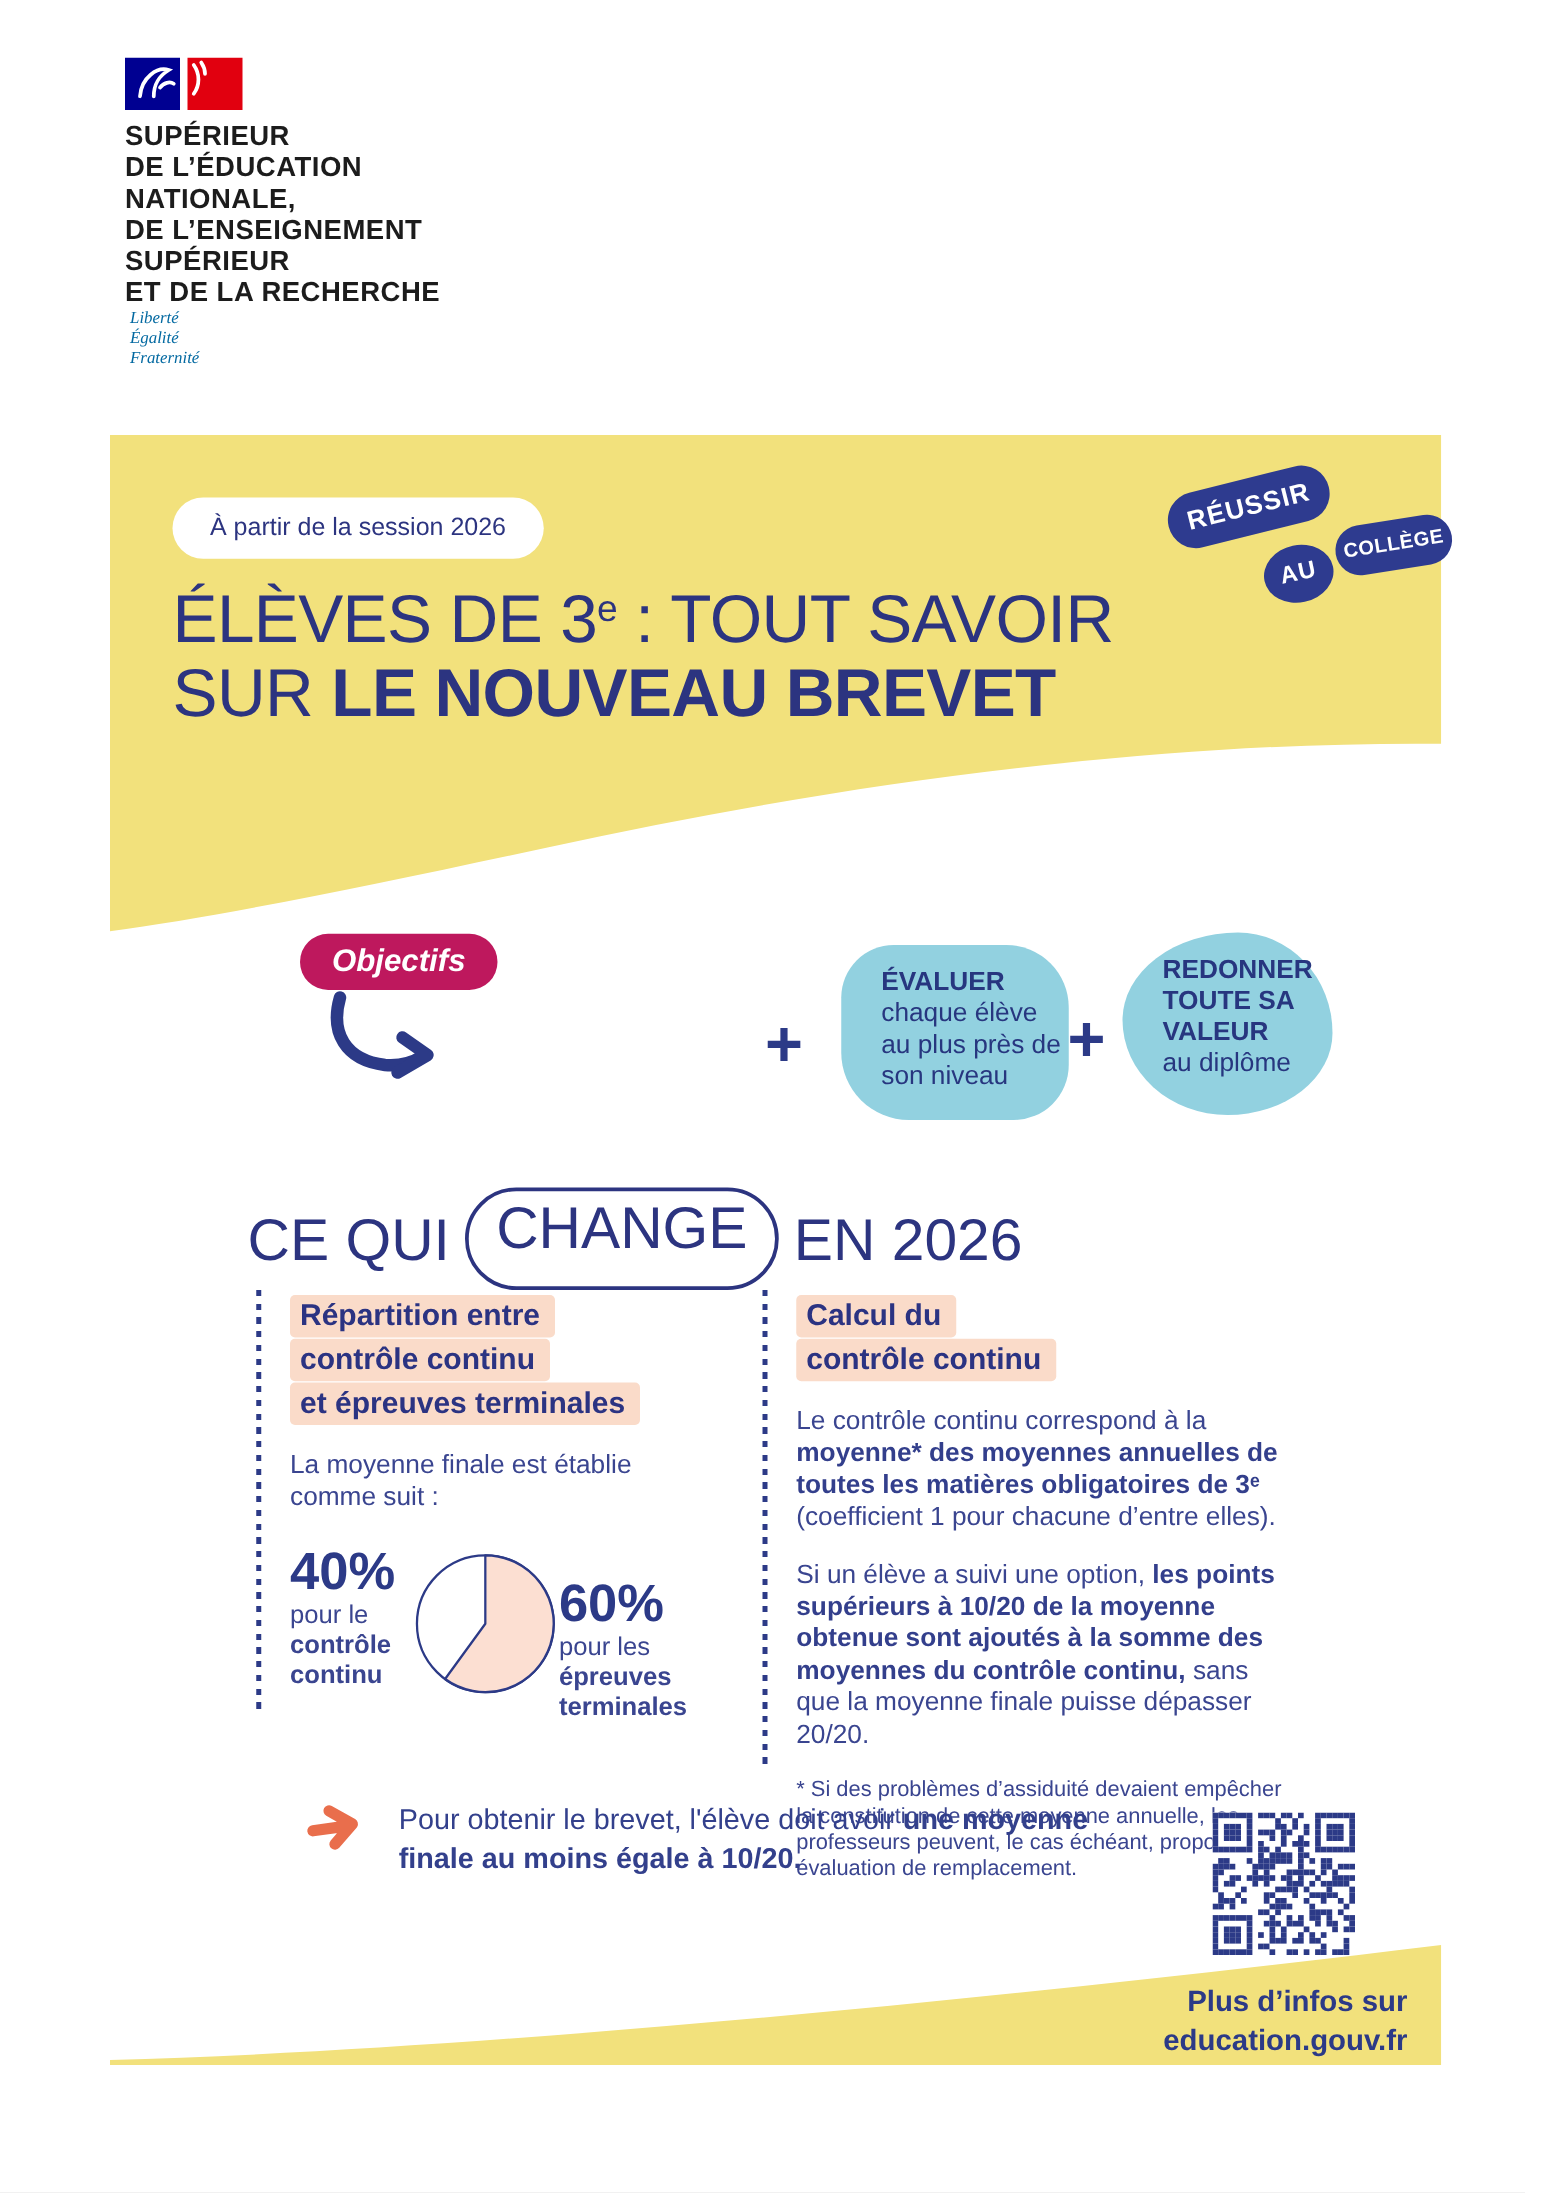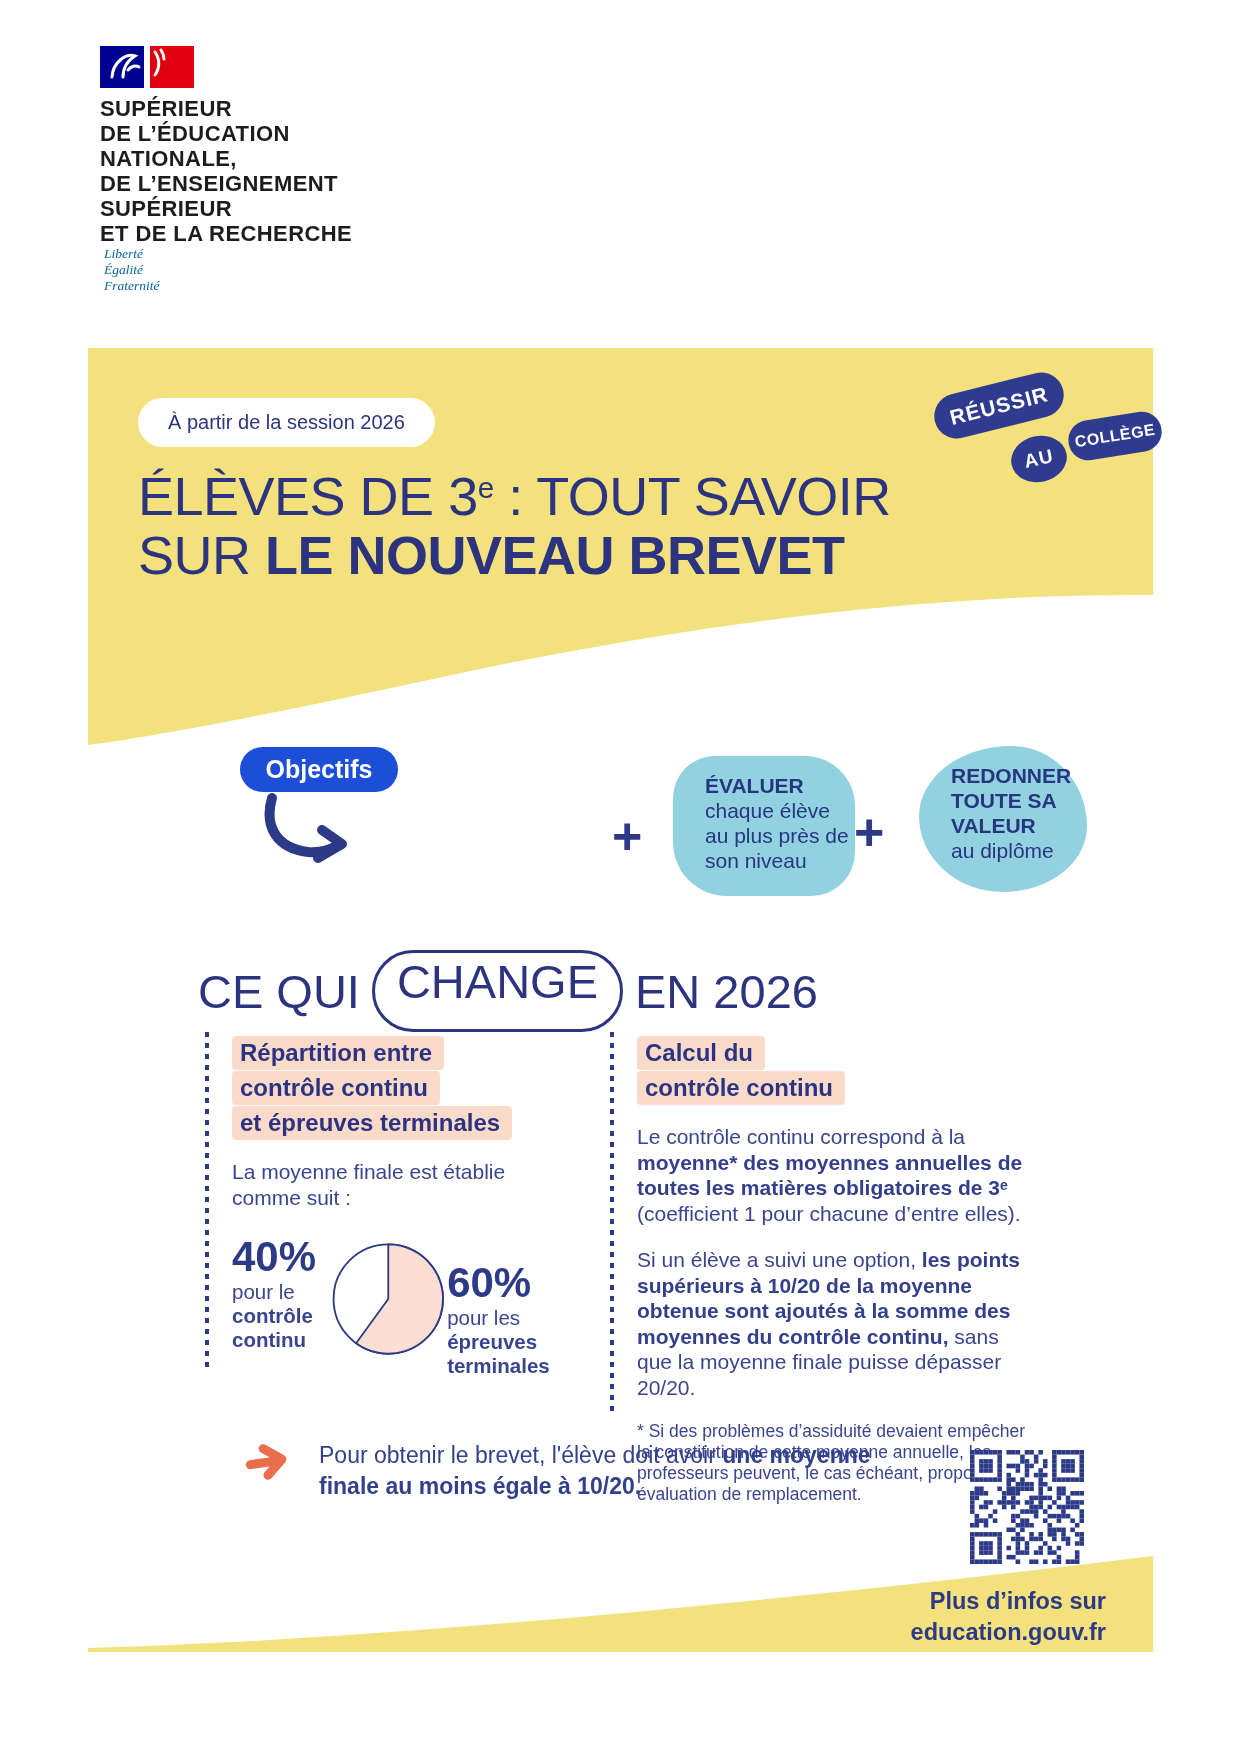--- a/index.html
+++ b/index.html
@@ -21,30 +21,30 @@
                  font-size:21px;transform:rotate(-14deg);}
   .badge-au{left:1011px;top:436px;width:56px;height:46px;border-radius:50%;
             font-size:19px;transform:rotate(-12deg);}
   .badge-college{left:1068px;top:416px;width:94px;height:40px;border-radius:20px;
                  font-size:16px;transform:rotate(-9deg);letter-spacing:.5px;}
   .hero-title{left:138px;top:458px;width:780px;font-size:54px;line-height:59px;
               font-weight:500;color:#2c3480;letter-spacing:-.5px;}
   .hero-title b{font-weight:800;}
   .hero-title sup{font-size:.55em;vertical-align:28%;}
   
-  .objectifs-pill{left:240px;top:747px;width:158px;height:45px;background:#1d4ed8;color:#fff;
+  .objectifs-pill{left:240px;top:747px;width:158px;height:45px;background:#be185d;color:#fff;
                   border-radius:23px;display:flex;align-items:center;justify-content:center;
-                  font-size:25px;font-weight:700;}
+                  font-size:25px;font-weight:700;font-style:italic;}
   .blob{position:absolute;background:#92d1e0;color:#27367f;font-size:21px;line-height:25px;}
   .blob b{font-weight:800;}
   .blob1{left:392px;top:760px;width:218px;height:146px;border-radius:52% 48% 58% 42%/55% 60% 40% 45%;
          padding:15px 0 0 40px;box-sizing:border-box;}
   .blob2{left:673px;top:756px;width:182px;height:140px;border-radius:42px 50px 44px 54px;
          padding:17px 0 0 32px;box-sizing:border-box;}
-  .blob3{left:919px;top:746px;width:168px;height:146px;border-radius:55% 45% 50% 50%/48% 55% 45% 52%;
+  .blob3{left:898px;top:746px;width:168px;height:146px;border-radius:55% 45% 50% 50%/48% 55% 45% 52%;
          padding:17px 0 0 32px;box-sizing:border-box;}
   .plus{position:absolute;font-size:52px;font-weight:800;color:#2c3a87;}
   .plus1{left:612px;top:806px;}
   .plus2{left:854px;top:802px;}
   
   .change-heading{left:198px;top:950px;font-size:47px;font-weight:500;color:#2c3480;
                   display:flex;align-items:center;}
   .change-box{border:3px solid #2c3480;border-radius:42px;padding:1px 22px 20px;margin:0 12px;}
   
   .dotted{width:4px;background:repeating-linear-gradient(to bottom,#2c3a87 0 5px,transparent 5px 11px);}
@@ -65,21 +65,21 @@
   .para{margin-top:14px;}
   .footnote{margin-top:16px;font-size:17.5px;line-height:21px;color:#3a4590;width:398px;}
   
   .takeaway{display:flex;align-items:flex-start;gap:26px;}
   .tk1{left:245px;top:1440px;}
   .tk2{left:245px;top:1502px;}
   .takeaway-text{width:600px;font-size:23px;line-height:31px;color:#33408c;}
   .takeaway-text b{font-weight:800;}
   
   .qr{left:970px;top:1450px;width:114px;height:114px;background:#fff;}
-  .more-info{left:818px;top:1586px;width:288px;text-align:right;font-size:23.5px;
+  .more-info{left:838px;top:1586px;width:288px;text-align:right;font-size:23.5px;
              font-weight:700;line-height:31px;color:#2c3a87;}
   svg{display:block;}
 </style>
 </head>
 <body>
 
 <div class="poster">
 
   <svg class="abs" style="left:100px;top:46px" width="96" height="42" viewBox="0 0 96 42">
     <rect x="0" y="0" width="44" height="42" fill="#000091"></rect>

